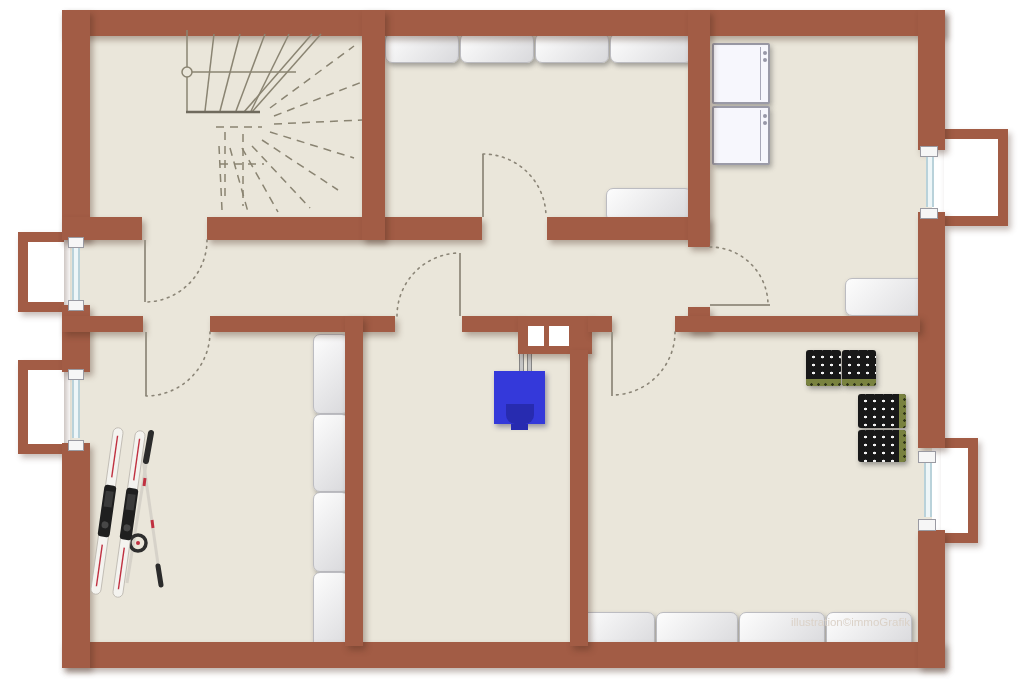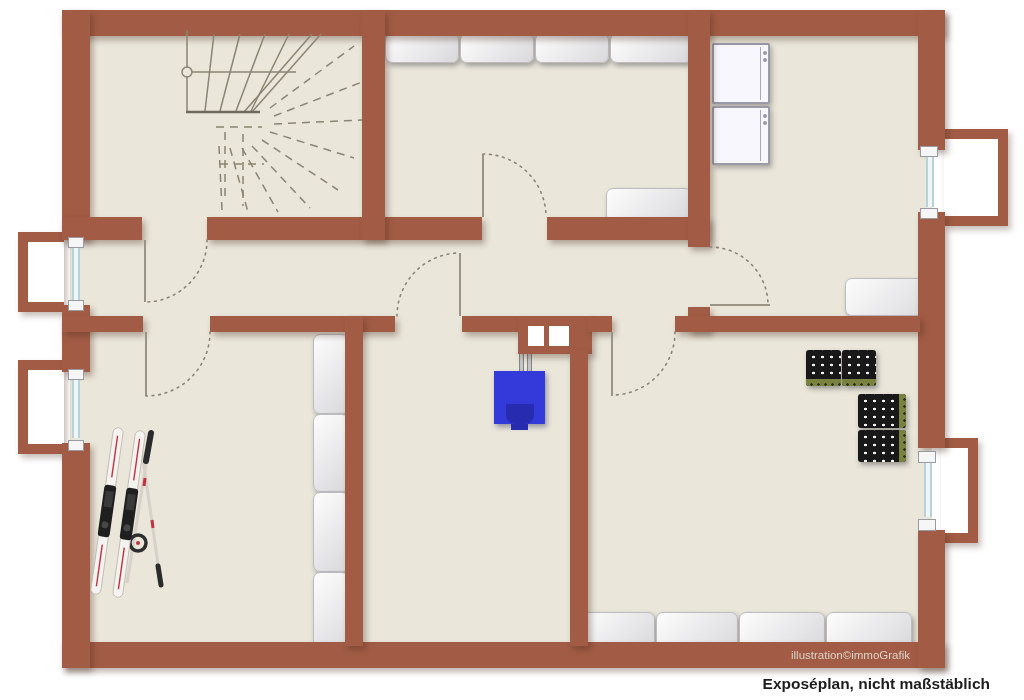--- a/index.html
+++ b/index.html
@@ -47,21 +47,21 @@
   .edgeR{position:absolute;top:0;bottom:0;right:0;width:7px;background:var(--crate-accent);
          border-radius:0 3px 3px 0;background-image:radial-gradient(#2e3317 1.1px, transparent 1.5px);
          background-size:7px 7px;background-position:2px 2px;}
   .boiler{position:absolute;left:494px;top:371px;width:51px;height:53px;background:var(--boiler);
           box-shadow:2px 3px 5px rgba(50,50,90,.45);}
   .boiler-inner{position:absolute;left:12px;top:33px;width:28px;height:20px;background:var(--boiler-dark);
                 border-radius:0 0 9px 9px;}
   .boiler-tab{position:absolute;left:17px;top:53px;width:17px;height:6px;background:var(--boiler-dark);}
   .pipe{position:absolute;width:5px;height:21px;background:#c6c6c6;border:1px solid #858585;box-sizing:border-box;}
   svg.overlay{position:absolute;left:0;top:0;z-index:8;pointer-events:none;}
-  .watermark{position:absolute;right:114px;top:649px;font-size:11.5px;color:#dbd2c8;z-index:9;}
+  .watermark{position:absolute;right:114px;top:616px;font-size:11.5px;color:#dbd2c8;z-index:9;}
   .disclaimer{position:absolute;right:34px;top:675px;font-size:15.5px;font-weight:600;color:#1d1d1d;z-index:9;}
 </style>
 </head>
 <body>
 
 <div class="canvas">
 
   <div class="floor"></div>
 
   <div class="lightwell lw-left" style="left:18px;top:232px;width:46px;height:80px;"></div>
@@ -229,15 +229,14 @@
         <line x1="0" y1="-76" x2="0" y2="-34" stroke="#c03040" stroke-width="1.4"></line>
         <line x1="0" y1="34" x2="0" y2="76" stroke="#c03040" stroke-width="1.4"></line>
         <rect x="-6" y="-26" width="12" height="52" rx="3" fill="#1f1f1f"></rect>
         <rect x="-4" y="-20" width="8" height="16" fill="#3a3a3a"></rect>
         <circle cx="0" cy="14" r="3.5" fill="#474747"></circle>
       </g>
     </g>
   </svg>
 
   <div class="watermark">illustration©immoGrafik</div>
-  <div class="disclaimer">Exposéplan, nicht maßstäblich</div>
 
 </div>
 
 </body></html>

